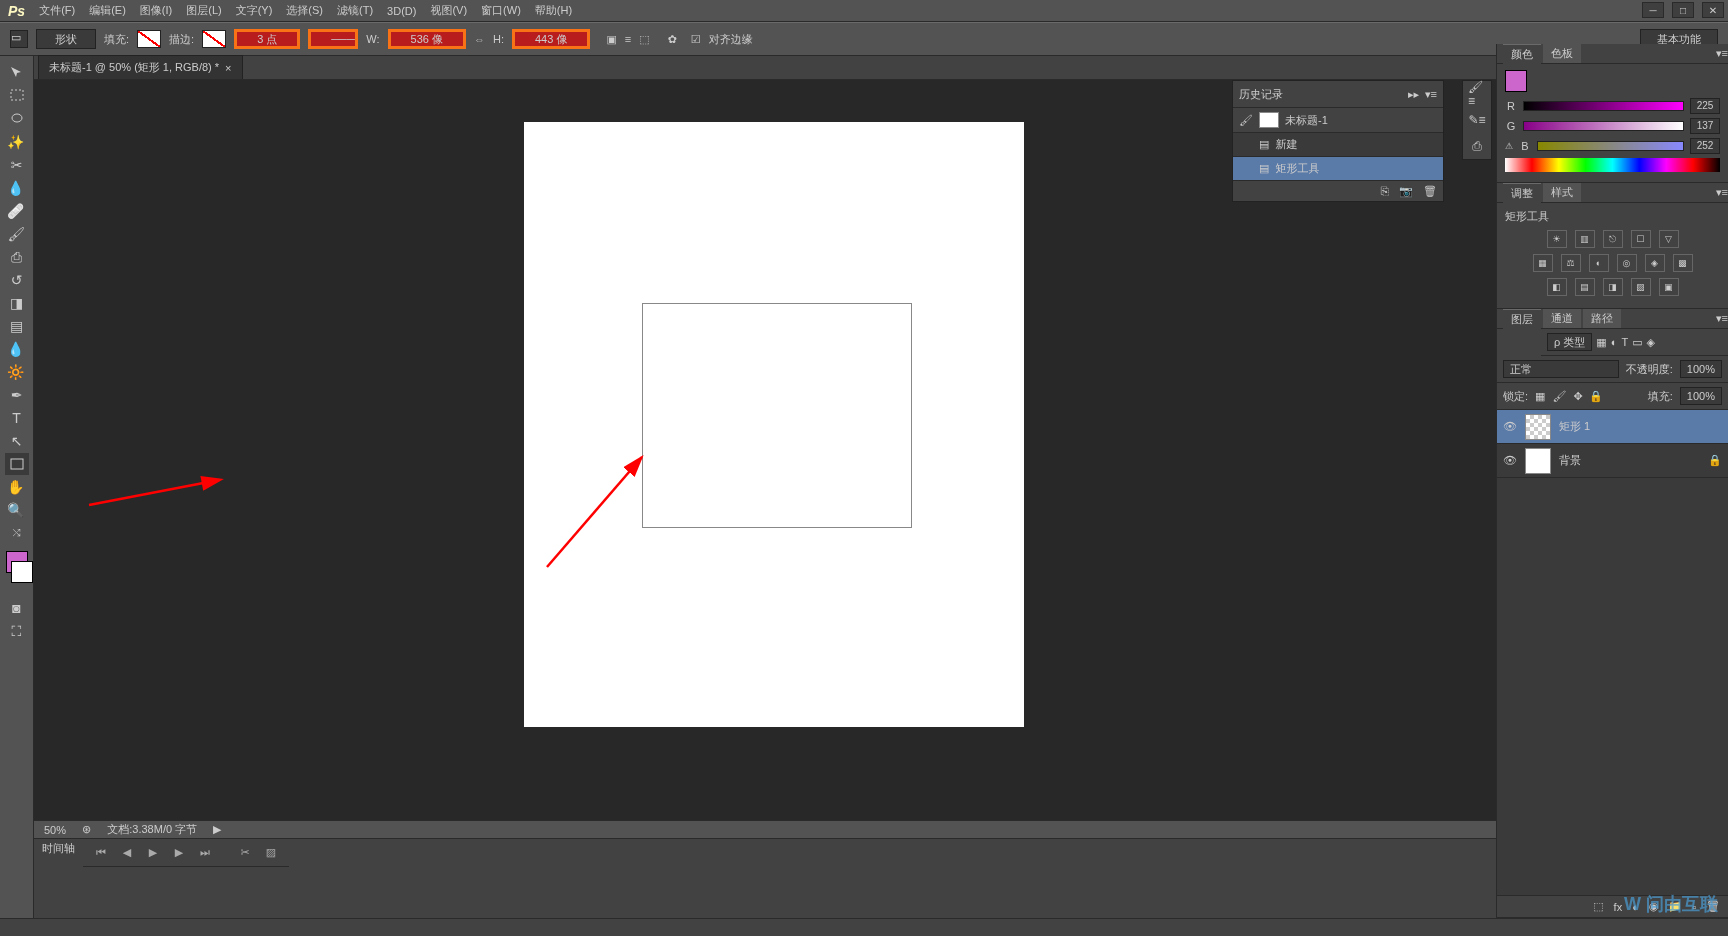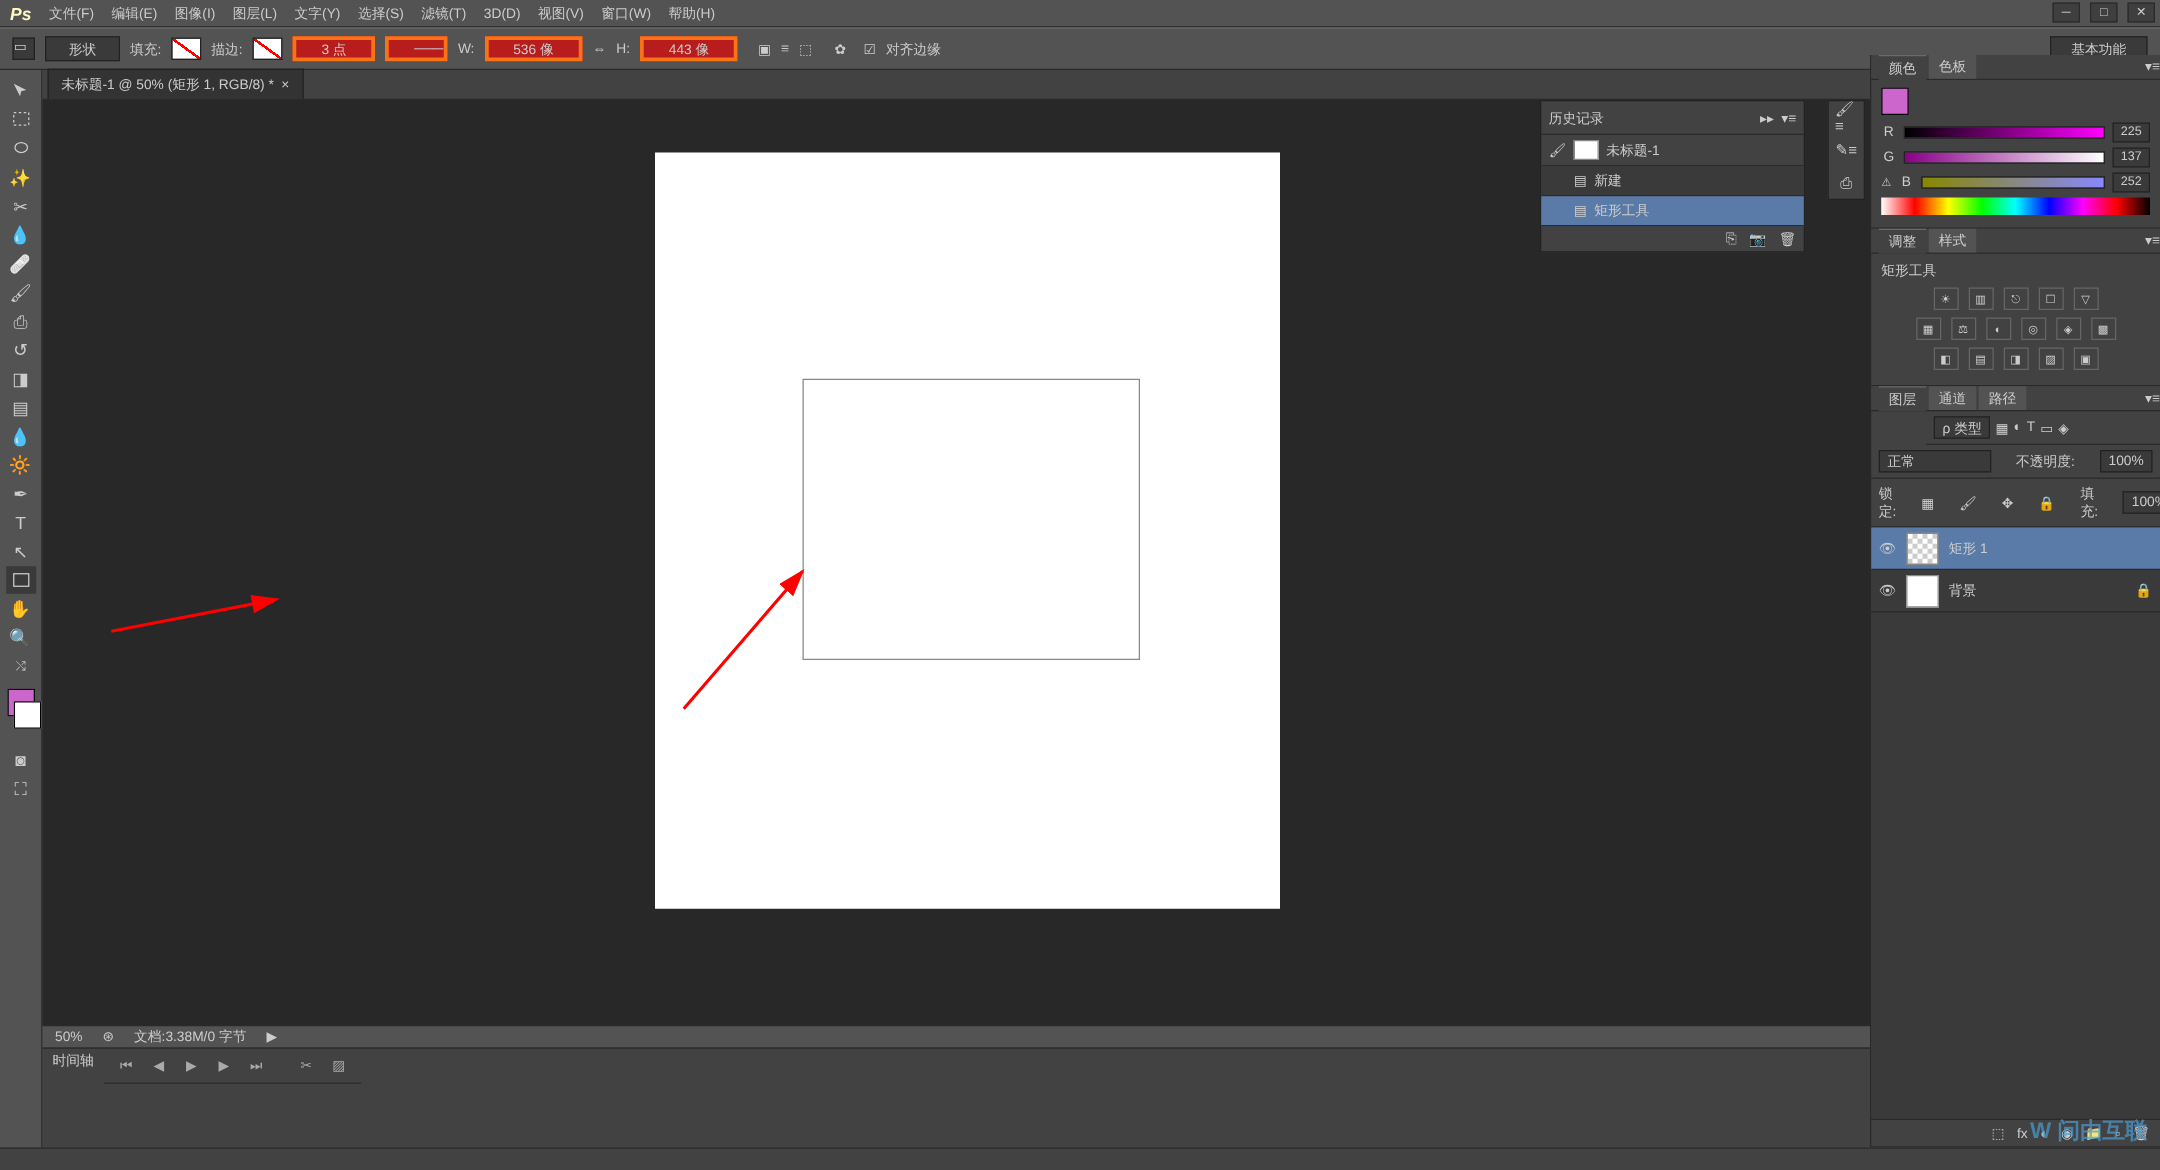--- a/index.html
+++ b/index.html
@@ -49,21 +49,21 @@
 .slider-track.r { background:linear-gradient(to right,#000,#f0f); }
 .slider-track.g { background:linear-gradient(to right,#808,#fff); }
 .slider-track.b { background:linear-gradient(to right,#880,#88f); }
 .slider-val { width:30px; height:16px; background:#3a3a3a; border:1px solid #222; text-align:center; font-size:10px; line-height:14px; }
 .spectrum { height:14px; background:linear-gradient(to right,#fff,#f00,#ff0,#0f0,#0ff,#00f,#f0f,#f00,#000); margin:4px 0; }
 .adj-panel { padding:6px 8px; }
 .adj-row { display:flex; gap:8px; justify-content:center; margin:6px 0; }
 .adj-ic { width:20px; height:18px; border:1px solid #666; display:flex; align-items:center; justify-content:center; font-size:9px; }
 .layers-panel { flex:1; display:flex; flex-direction:column; }
 .layer-ctrl { padding:4px 6px; display:flex; gap:4px; align-items:center; border-bottom:1px solid #2a2a2a;margin-left:44px; }
-.layer-ctrl2 { padding:4px 6px; display:flex; gap:20px; align-items:center; border-bottom:1px solid #2a2a2a; font-size:10px; }
+.layer-ctrl2 { padding:4px 6px; display:flex; gap:7px; align-items:center; border-bottom:1px solid #2a2a2a; font-size:10px; }
 .mini-dd { height:18px; background:#3a3a3a; border:1px solid #222; padding:0 6px; display:flex; align-items:center; }
 .layer-list { flex:1; background:#3a3a3a; }
 .layer-row { height:34px; display:flex; align-items:center; padding:0 6px; gap:8px; border-bottom:1px solid #2a2a2a; }
 .layer-row.sel { background:#5a7aa8; }
 .eye { width:14px; }
 .thumb { width:26px; height:26px; border:1px solid #888; background:#fff; }
 .thumb.checker { background:repeating-conic-gradient(#ccc 0% 25%,#fff 0% 50%) 0/8px 8px; }
 .layer-foot { height:22px; border-top:1px solid #2a2a2a; display:flex; align-items:center; justify-content:flex-end; gap:10px; padding:0 8px; color:#aaa; font-size:10px; }
 .hist-panel { position:absolute; left:1232px; top:80px; width:212px; background:#424242; border:1px solid #222; }
 .hist-hdr { height:20px; display:flex; align-items:center; padding:13px 6px; border-bottom:1px solid #2a2a2a; }

